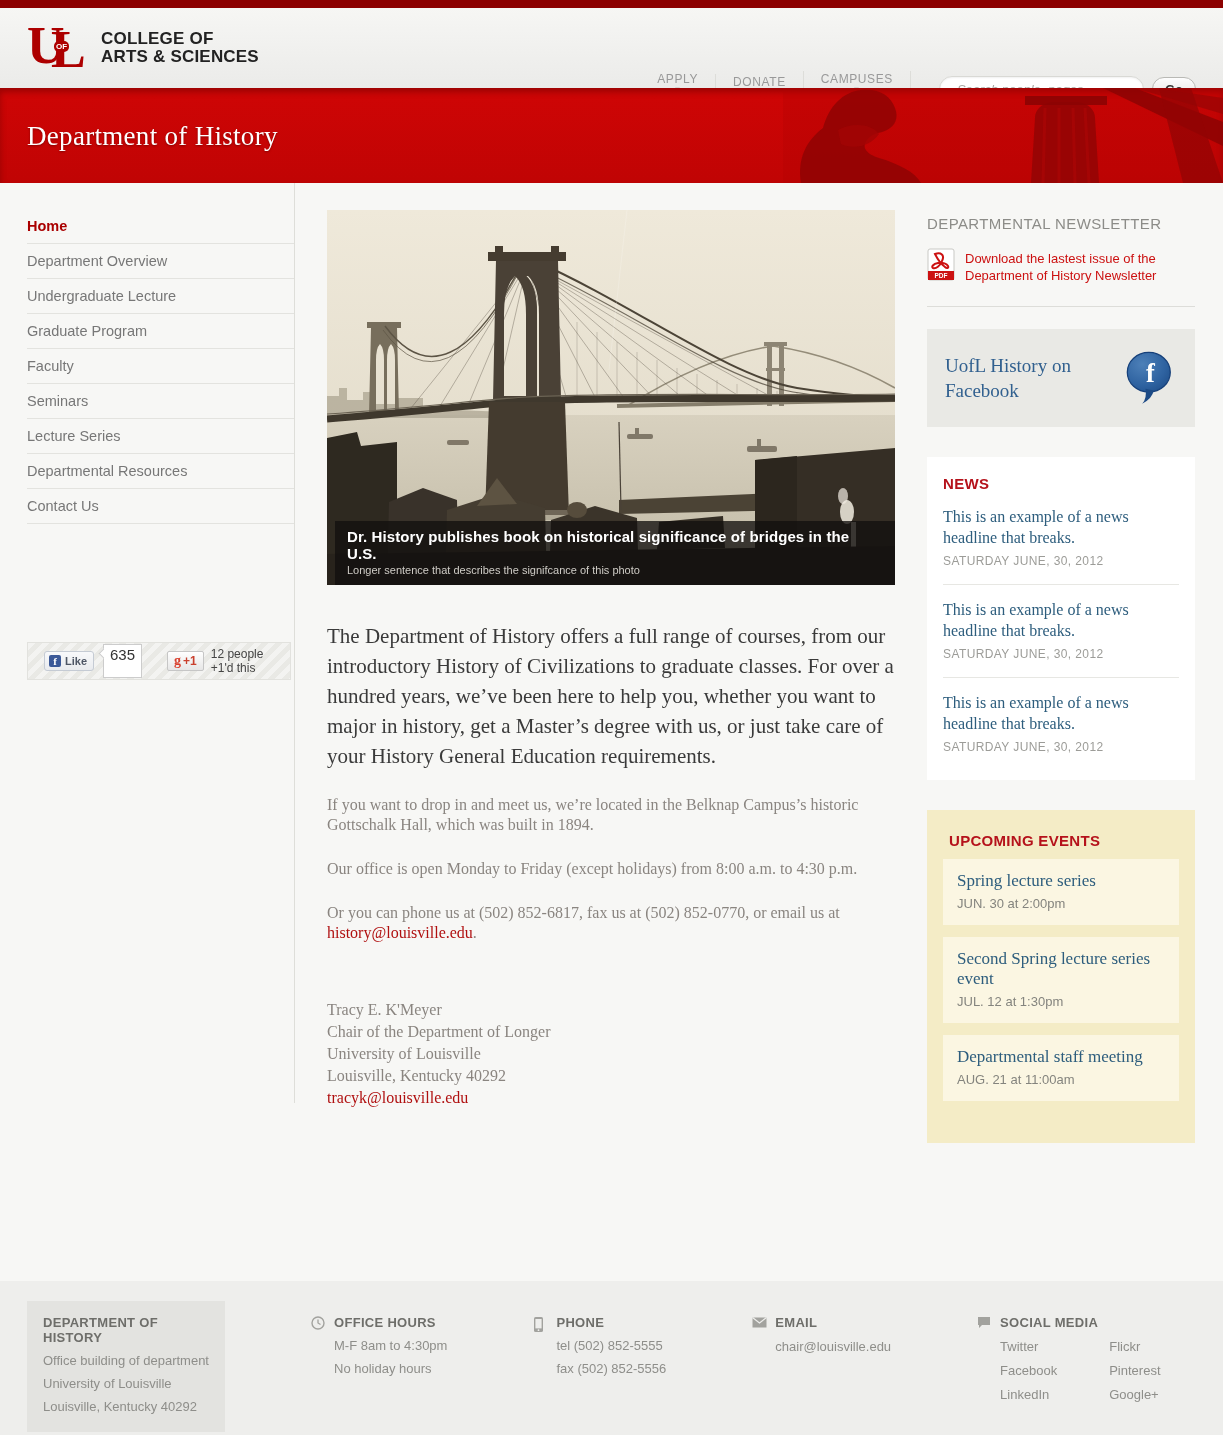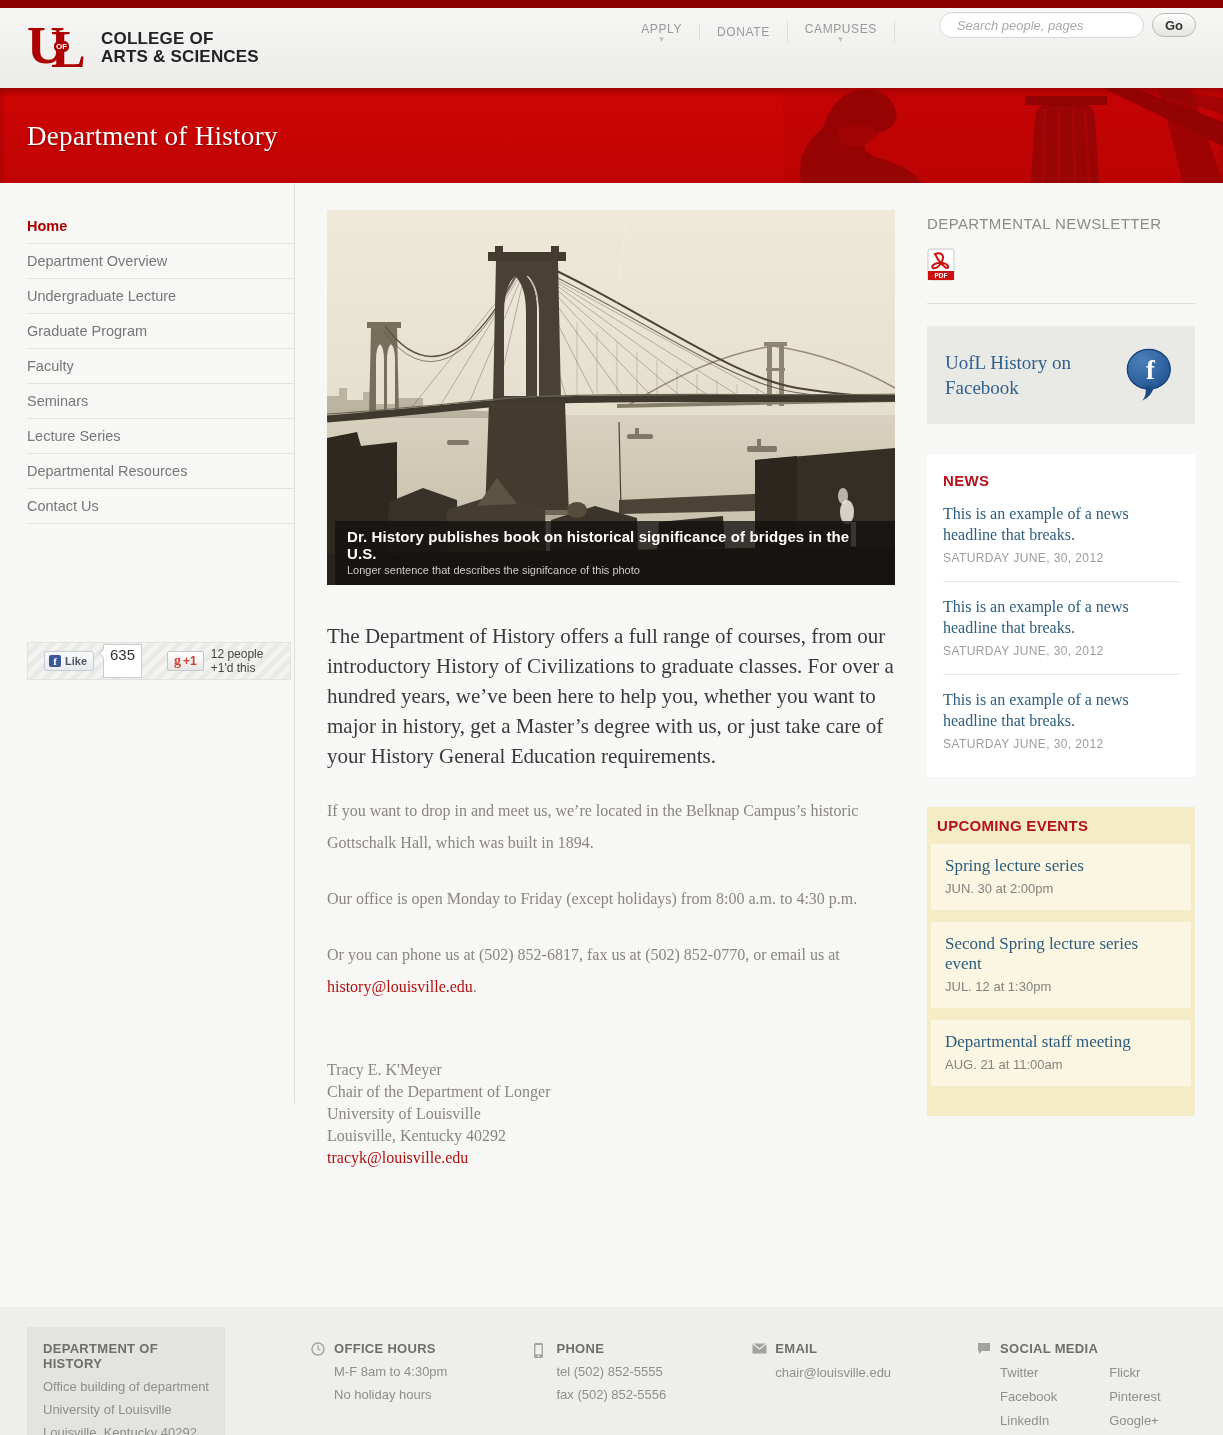--- a/index.html
+++ b/index.html
@@ -23,21 +23,21 @@
   }
   .uofl-mark .u { left:0; top:-2px; }
   .uofl-mark .l { left:24px; top:2px; }
   .uofl-mark .of {
     position:absolute; left:27px; top:17px; z-index:2; background:#ad0000; color:#fff;
     font-family:"Liberation Sans",sans-serif; font-size:8px; font-weight:bold; padding:1px 2px; border-radius:5px;
   }
   .college-name {
     font-size:17px; font-weight:bold; color:#222; line-height:1.08; letter-spacing:.2px;
   }
-  .header-right { position:absolute; right:27px; top:4px; height:100%; display:flex; align-items:flex-start;gap:16px; }
+  .header-right { position:absolute; right:27px; top:14px; height:100%; display:flex; align-items:flex-end; }
   .topnav { display:flex; align-items:center; height:40px; }
   .topnav .tn-item {
     padding:0 17px; text-align:center; font-size:12px; color:#999; letter-spacing:.6px;
     border-left:1px solid #ddddd9; cursor:pointer; line-height:1.4;
   }
   .topnav .tn-item:first-child { border-left:none; }
   .topnav .tn-item:last-child { border-right:1px solid #ddddd9; }
   .tn-caret { display:block; font-size:8px; color:#c0c0bc; line-height:6px; }
   .searchbar { display:flex; align-items:center; margin-left:28px; gap:8px; }
   .search-field {
@@ -116,21 +116,21 @@
     position:absolute; left:8px; right:0; bottom:0; background:rgba(18,16,14,.78);
     padding:7px 12px 9px; color:#fff;
   }
   .hero-caption .cap-title { font-size:15px; font-weight:bold; letter-spacing:.1px; }
   .hero-caption .cap-sub { font-size:11px; color:#cfccc6; margin-top:2px; }
 
   .intro {
     margin-top:36px; font-family:"Liberation Serif",serif; font-size:21px; line-height:30px; color:#3a3a3a;
   }
   .gray-p {
-    margin-top:24px; font-family:"Liberation Serif",serif; font-size:16px; line-height:32px; color:#8a8580;
+    margin-top:24px; font-family:"Liberation Serif",serif; font-size:16px; line-height:20px; color:#8a8580;
   }
   .red-link { color:#b01010; cursor:pointer; }
   .contact-block {
     margin-top:56px; font-family:"Liberation Serif",serif; font-size:16px; line-height:22px; color:#8a8580;
   }
 
   .right-col { width:268px; margin-left:32px; flex-shrink:0; padding-top:32px; }
   .rc-heading { font-size:15px; color:#8c8c88; letter-spacing:.4px; font-weight:normal; }
   .newsletter-link { display:flex; gap:10px; margin-top:16px; cursor:pointer; }
   .pdf-icon { flex-shrink:0; }
@@ -143,21 +143,21 @@
   .fb-promo .promo-text {
     font-family:"Liberation Serif",serif; font-size:19px; line-height:25px; color:#31608f;
   }
   .news-box { background:#fff; padding:18px 16px 10px; margin-top:30px; }
   .box-heading { font-size:15px; font-weight:bold; color:#b5121b; letter-spacing:.3px; }
   .news-item { padding:14px 0 16px; border-bottom:1px solid #e7e7e3; cursor:pointer; }
   .news-item:last-child { border-bottom:none; }
   .news-title { font-family:"Liberation Serif",serif; font-size:16px; line-height:21px; color:#2d5d7d; }
   .news-date { margin-top:6px; font-size:12px; color:#9c9c98; letter-spacing:.4px; }
 
-  .events-box { background:#f4ecc6; padding:4px; margin-top:30px; }
+  .events-box { background:#f4ecc6; padding:16px; margin-top:30px; }
   .events-box .box-heading { padding:6px 6px 10px; display:block; }
   .event-card { background:#fbf6e2; padding:12px 14px 14px; margin-bottom:12px; cursor:pointer; }
   .event-title { font-family:"Liberation Serif",serif; font-size:17px; color:#2d5d7d; }
   .event-date { margin-top:5px; font-size:13px; color:#84847e; }
   .events-spacer { height:14px; }
 
   
   .site-footer {
     margin-top:138px; background:#eeeeec; padding:20px 27px 26px; display:flex; min-height:144px;
   }
@@ -415,20 +415,21 @@
 
   <aside class="right-col">
     <h2 class="rc-heading">DEPARTMENTAL NEWSLETTER</h2>
     <div class="newsletter-link">
       <svg class="pdf-icon" width="28" height="33" viewBox="0 0 28 33">
         <rect x="1" y="1" width="26" height="31" rx="2" fill="#fff" stroke="#c9c9c5"></rect>
         <path d="M8 6 C14 4 18 7 15 13 C13 18 9 21 6 20 C4 19 6 16 11 15 C16 14 20 16 21 18 C22 20 20 21 18 19 C14 16 10 10 8 6 Z" fill="none" stroke="#cc1111" stroke-width="2"></path>
         <rect x="1" y="23" width="26" height="9" fill="#cc1111"></rect>
         <text x="14" y="30" font-size="6.5" font-family="Liberation Sans, sans-serif" font-weight="bold" fill="#fff" text-anchor="middle">PDF</text>
       </svg>
+      <span class="nl-text">Download the lastest issue of the Department of History Newsletter</span>
     </div>
 
     <hr class="rc-divider">
 
     <div class="fb-promo">
       <span class="promo-text">UofL History on Facebook</span>
       <svg width="64" height="66" viewBox="0 0 64 66">
         <defs>
           <radialGradient id="fbg" cx=".35" cy=".3" r=".9">
             <stop offset="0" stop-color="#4d80b8"></stop>

